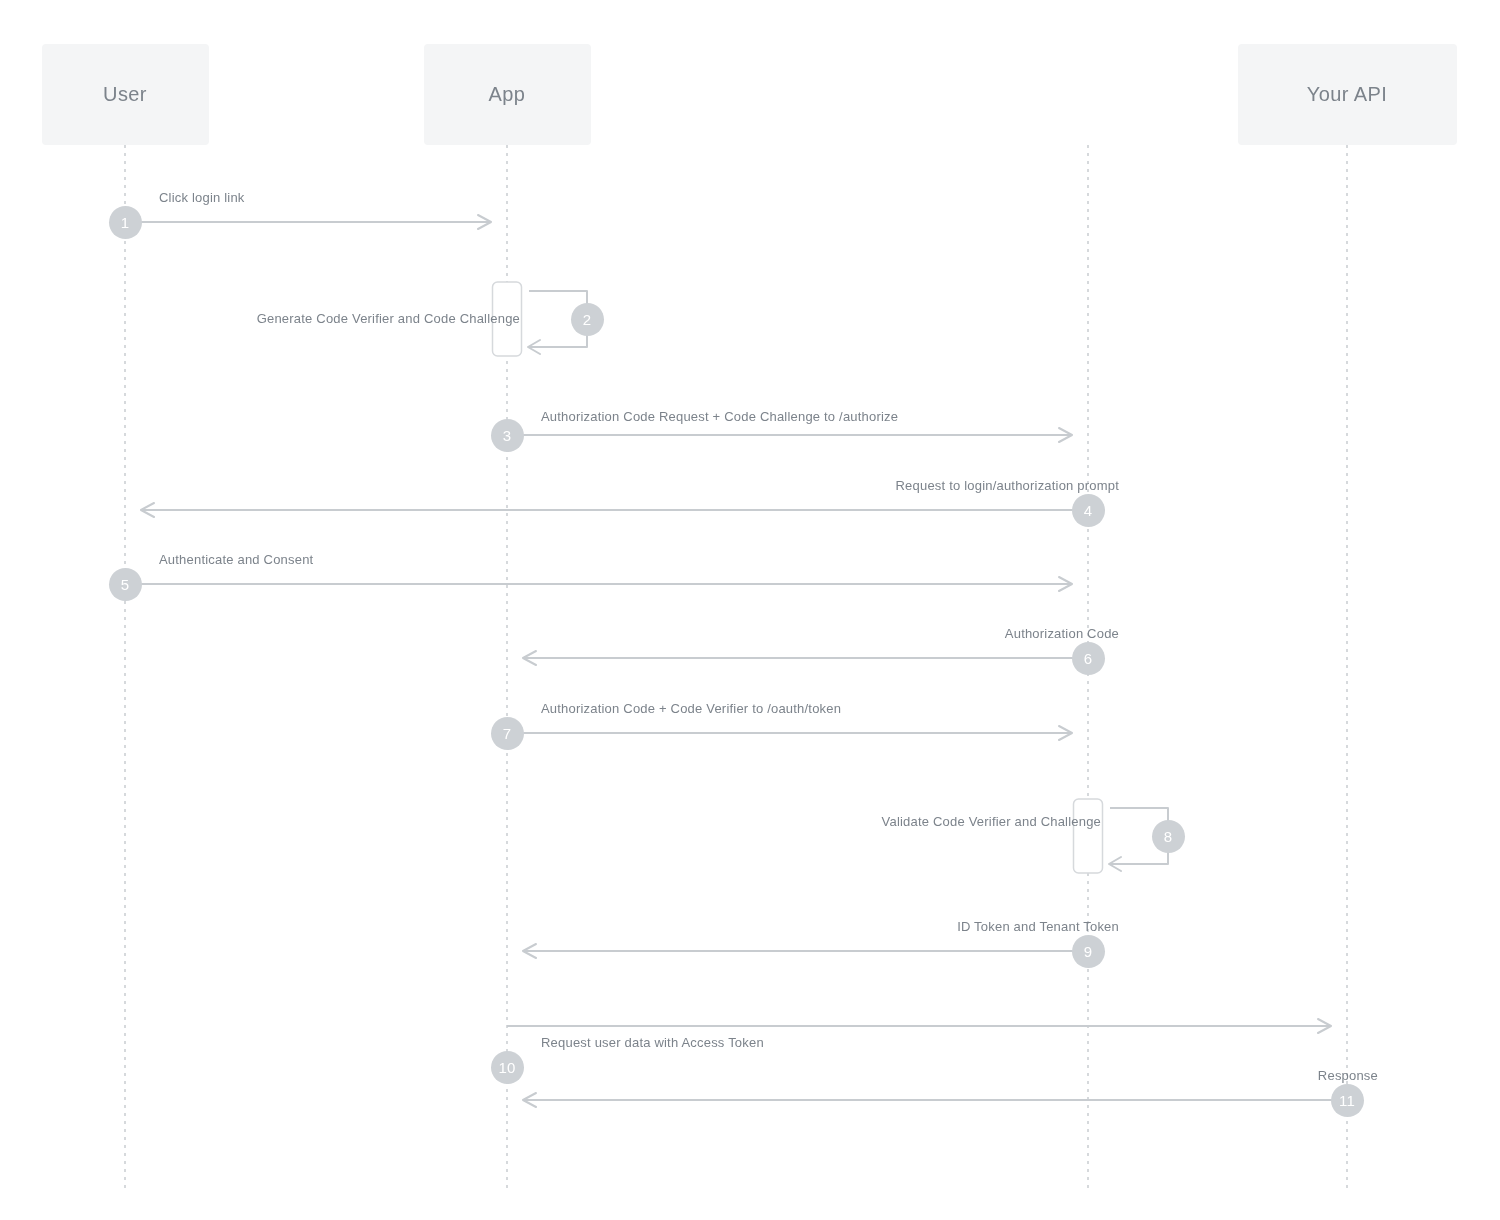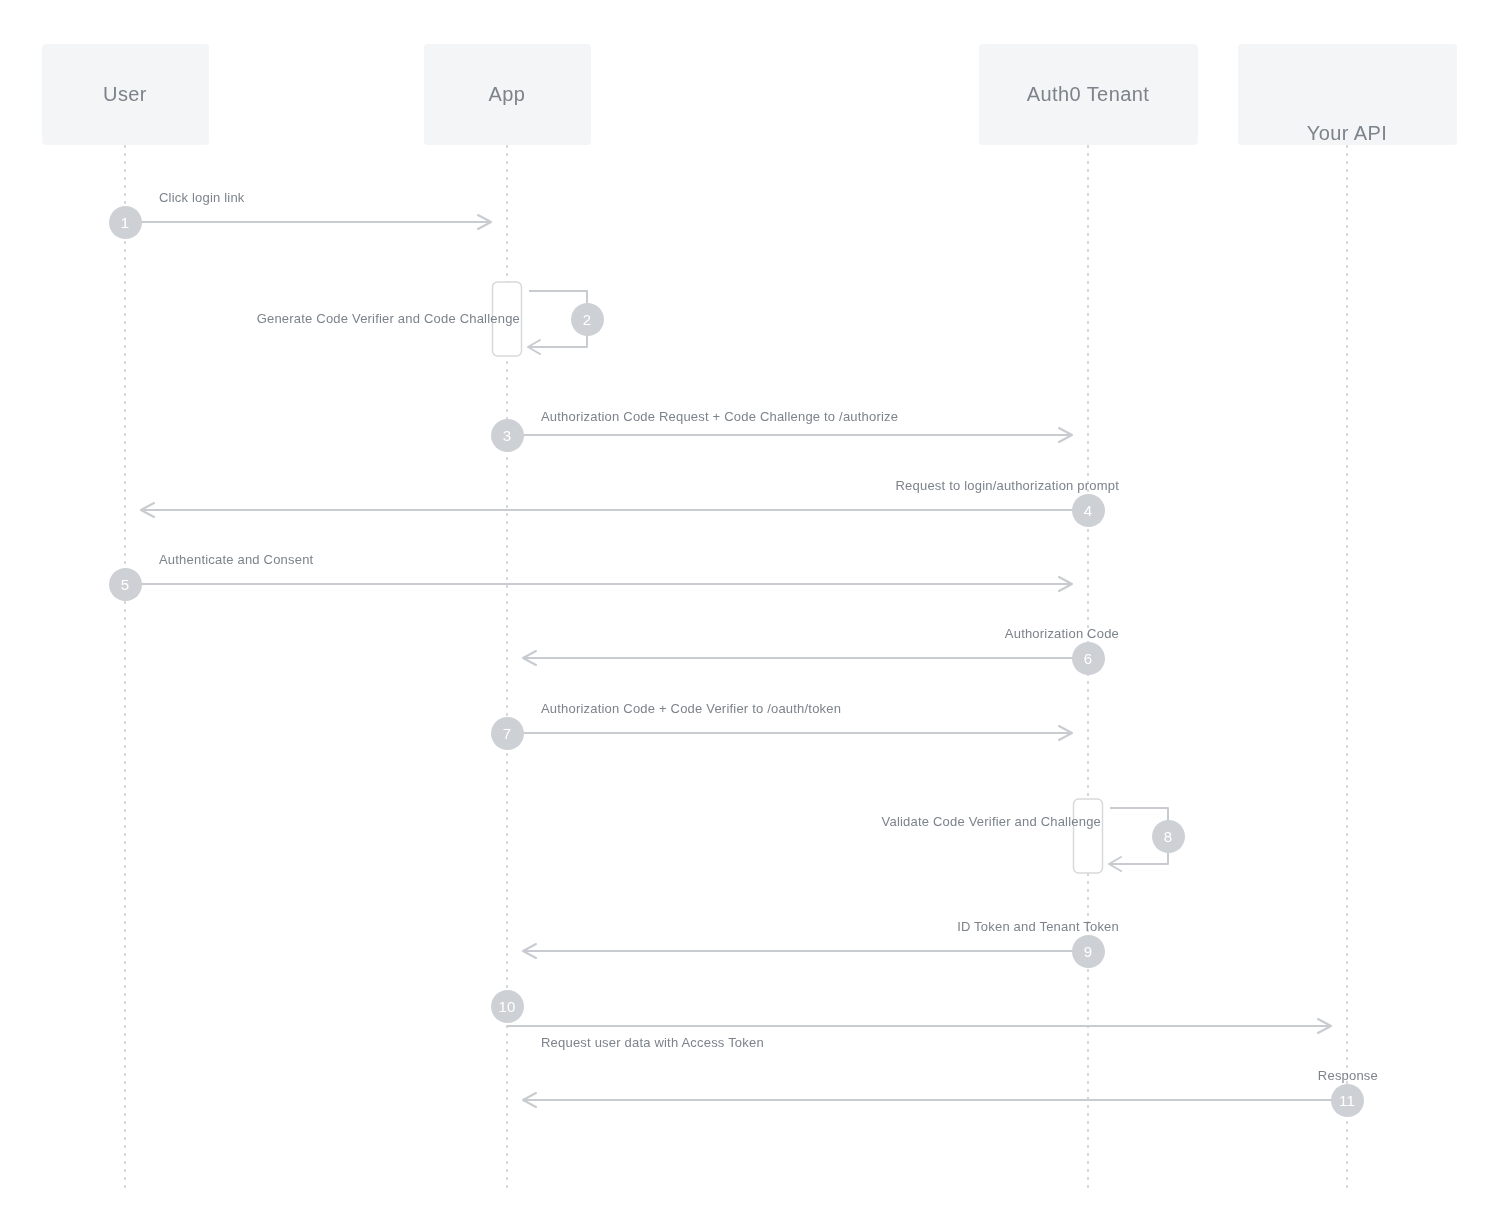--- a/index.html
+++ b/index.html
@@ -80,24 +80,21 @@
       <polyline points="1318,1019 1331,1026 1318,1033" fill="none" stroke="#c8ccd0" stroke-width="2" stroke-linecap="round" stroke-linejoin="round"></polyline>
       <line x1="1347" y1="1100" x2="525" y2="1100" stroke="#c8ccd0" stroke-width="2"></line>
       <polyline points="536,1093 523,1100 536,1107" fill="none" stroke="#c8ccd0" stroke-width="2" stroke-linecap="round" stroke-linejoin="round"></polyline>
     </svg>
     <div class="actor-box" style="left: 41.5px; top: 44px; width: 167px; height: 101px;">
       <span>User</span>
     </div>
     <div class="actor-box" style="left: 423.5px; top: 44px; width: 167px; height: 101px;">
       <span>App</span>
     </div>
-    <div class="actor-box" style="left: 978.5px; top: 44px; width: 219px; height: 101px;">
-      <span>Auth0 Tenant</span>
-    </div>
-    <div class="actor-box" style="left: 1237.5px; top: 44px; width: 219px; height: 101px; align-items: flex-end;">
+    <div class="actor-box" style="left: 1237.5px; top: 44px; width: 219px; height: 101px;">
       <span>Your API</span>
     </div>
     <div class="msg-label" style="top: 185px; left: 159px;">Click login link</div>
     <div class="badge" style="left: 108.5px; top: 205.5px;">1</div>
     <div class="msg-label" style="top: 306px; right: 1028px; text-align: right; margin-left: 24px;">Generate Code Verifier and Code Challenge</div>
     <div class="badge" style="left: 570.5px; top: 302.5px;">2</div>
     <div class="msg-label" style="top: 404px; left: 541px;">Authorization Code Request + Code Challenge to /authorize</div>
     <div class="badge" style="left: 490.5px; top: 418.5px;">3</div>
     <div class="msg-label" style="top: 473px; right: 429px; text-align: right;">Request to login/authorization prompt</div>
     <div class="badge" style="left: 1071.5px; top: 493.5px;">4</div>
@@ -105,16 +102,16 @@
     <div class="badge" style="left: 108.5px; top: 567.5px;">5</div>
     <div class="msg-label" style="top: 621px; right: 429px; text-align: right;">Authorization Code</div>
     <div class="badge" style="left: 1071.5px; top: 641.5px;">6</div>
     <div class="msg-label" style="top: 696px; left: 541px;">Authorization Code + Code Verifier to /oauth/token</div>
     <div class="badge" style="left: 490.5px; top: 716.5px;">7</div>
     <div class="msg-label" style="top: 778px; right: 447px; text-align: right; margin-top: 31px;">Validate Code Verifier and Challenge</div>
     <div class="badge" style="left: 1151.5px; top: 819.5px;">8</div>
     <div class="msg-label" style="top: 914px; right: 429px; text-align: right;">ID Token and Tenant Token</div>
     <div class="badge" style="left: 1071.5px; top: 934.5px;">9</div>
     <div class="msg-label" style="top: 989px; left: 541px; margin-top: 41px;">Request user data with Access Token</div>
-    <div class="badge" style="left: 490.5px; top: 990px;">10</div>
+    <div class="badge" style="left: 490.5px; top: 1051px;">10</div>
     <div class="msg-label" style="top: 1063px; right: 170px; text-align: right;">Response</div>
     <div class="badge" style="left: 1330.5px; top: 1083.5px;">11</div>
   </div>
 
 </body></html>

